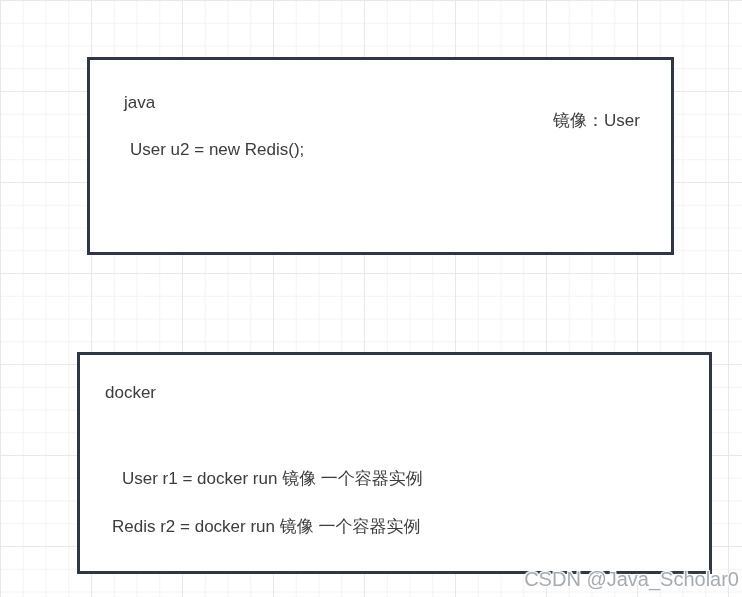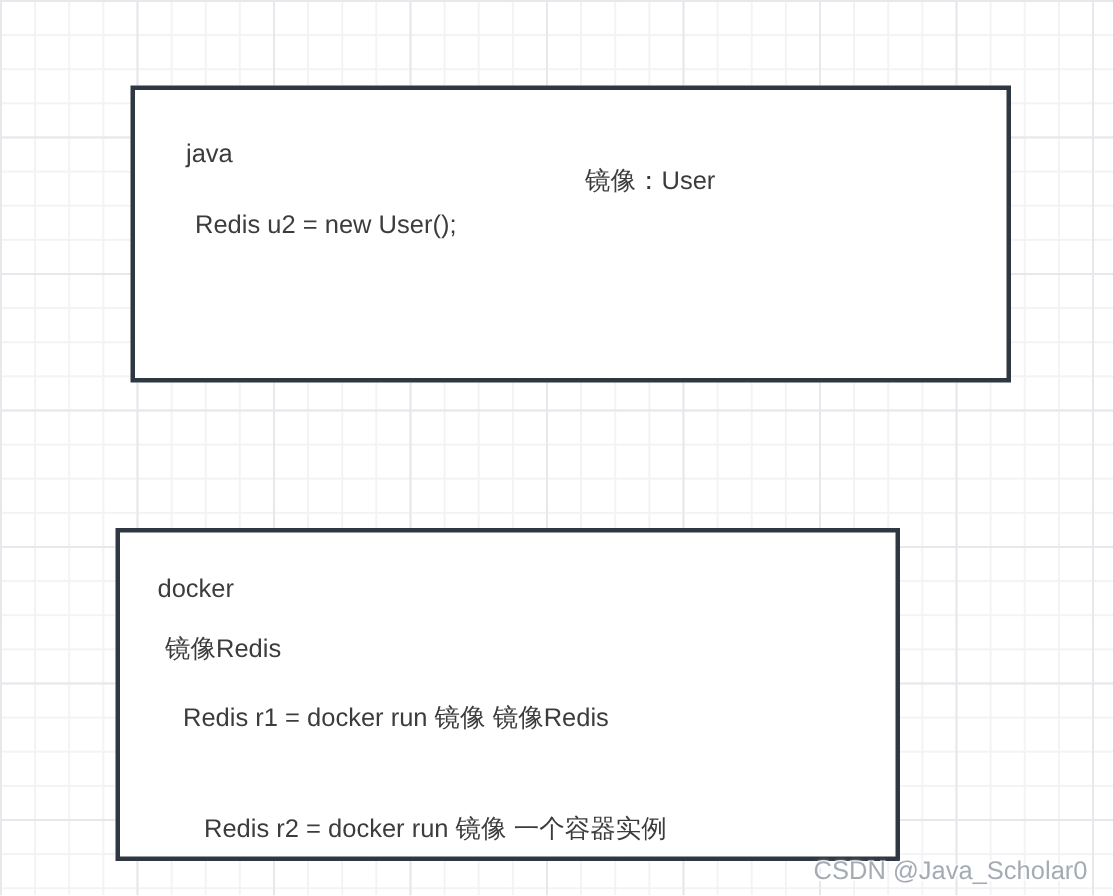--- a/index.html
+++ b/index.html
@@ -32,76 +32,75 @@
   }
   .java-box {
     left: 87px;
     top: 57px;
     width: 587px;
     height: 198px;
   }
   .docker-box {
     left: 77px;
     top: 352px;
-    width: 523px;
+    width: 635px;
     height: 222px;
   }
   .abs { position: absolute; white-space: nowrap; }
   .java-title   { left: 34px; top: 33px; }
   .java-code    { left: 40px; top: 77px; line-height: 26px; }
   .java-annotation {
-    left: 300px;
+    left: 288px;
     top: 48px;
     width: 262px;
-    text-align: left;
+    text-align: right;
     line-height: 25px;
     white-space: nowrap;
   }
   .docker-title { left: 25px; top: 28px; }
   .docker-image { left: 30px; top: 66px; }
   .docker-line1 { left: 42px; top: 112px; }
-  .docker-line2 { left: 56px; top: 160px; margin-top: 26px; }
+  .docker-line2 { left: 32px; top: 160px; }
   .watermark {
     position: absolute;
-    right: 17px;
+    right: 3px;
     bottom: 6px;
     z-index: 10;
-    font-size: 17px;
+    font-size: 20px;
     color: rgba(148, 156, 166, 0.85);
     text-shadow:
       1px 1px 0 rgba(255,255,255,0.95),
       -1px -1px 0 rgba(255,255,255,0.95),
       1px -1px 0 rgba(255,255,255,0.95),
       -1px 1px 0 rgba(255,255,255,0.95),
       0 0 3px rgba(255,255,255,0.9);
     white-space: nowrap;
   }
 </style>
 </head>
 <body>
 
 <div class="canvas">
 
   <div class="box java-box">
     <div class="abs java-title">java</div>
 
     <div class="abs java-code">
-      <div>Redis u2 = new User();</div>
+      <div>User u2 = new Redis();</div>
     </div>
 
     <div class="abs java-annotation">
       <div>镜像：User</div>
     </div>
   </div>
 
   <div class="box docker-box">
     <div class="abs docker-title">docker</div>
 
-    <div class="abs docker-image">镜像Redis</div>
 
-    <div class="abs docker-line1">Redis r1 = docker run 镜像 镜像Redis</div>
+    <div class="abs docker-line1">User r1 = docker run 镜像 一个容器实例</div>
 
     <div class="abs docker-line2">Redis r2 = docker run 镜像 一个容器实例</div>
   </div>
 
   <div class="watermark">CSDN @Java_Scholar0</div>
 
 </div>
 
 </body></html>

